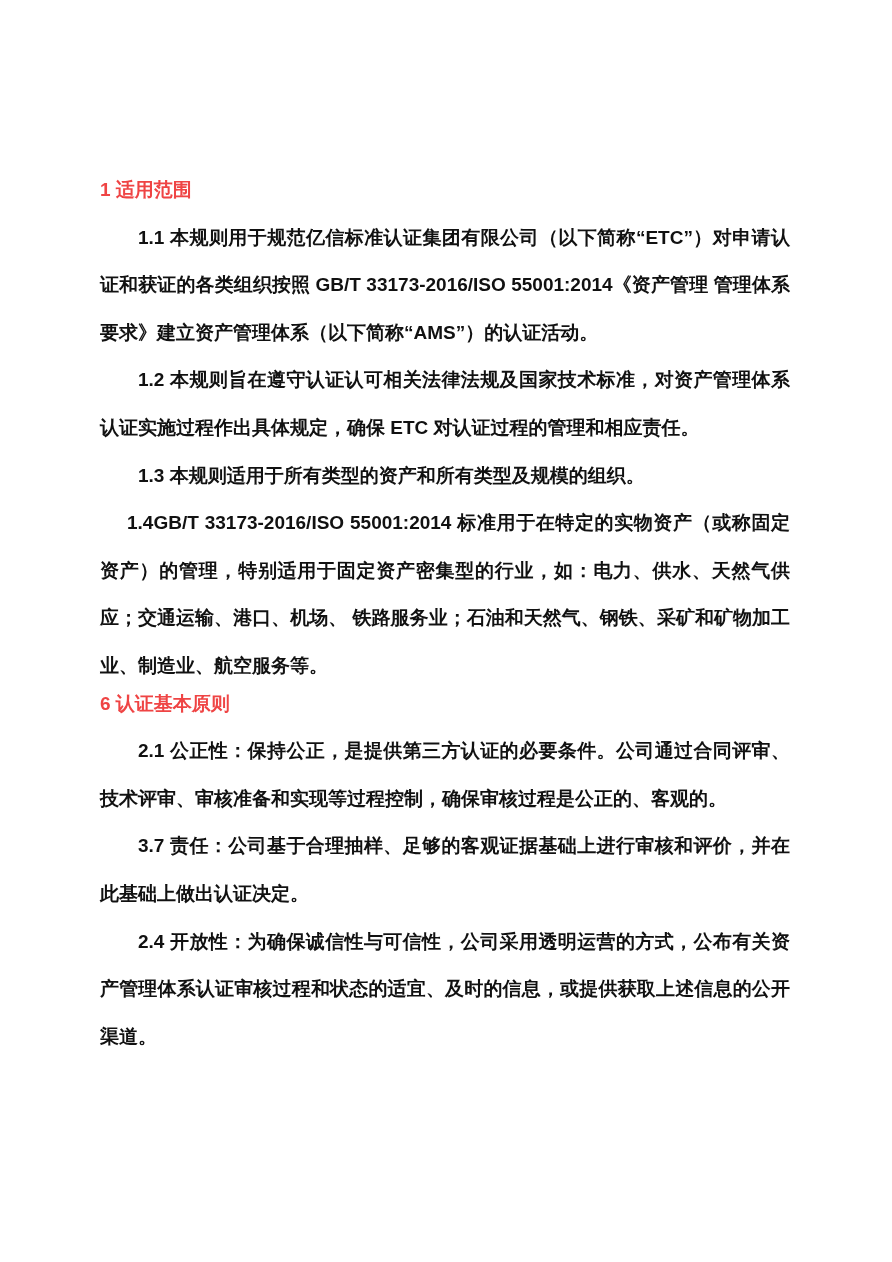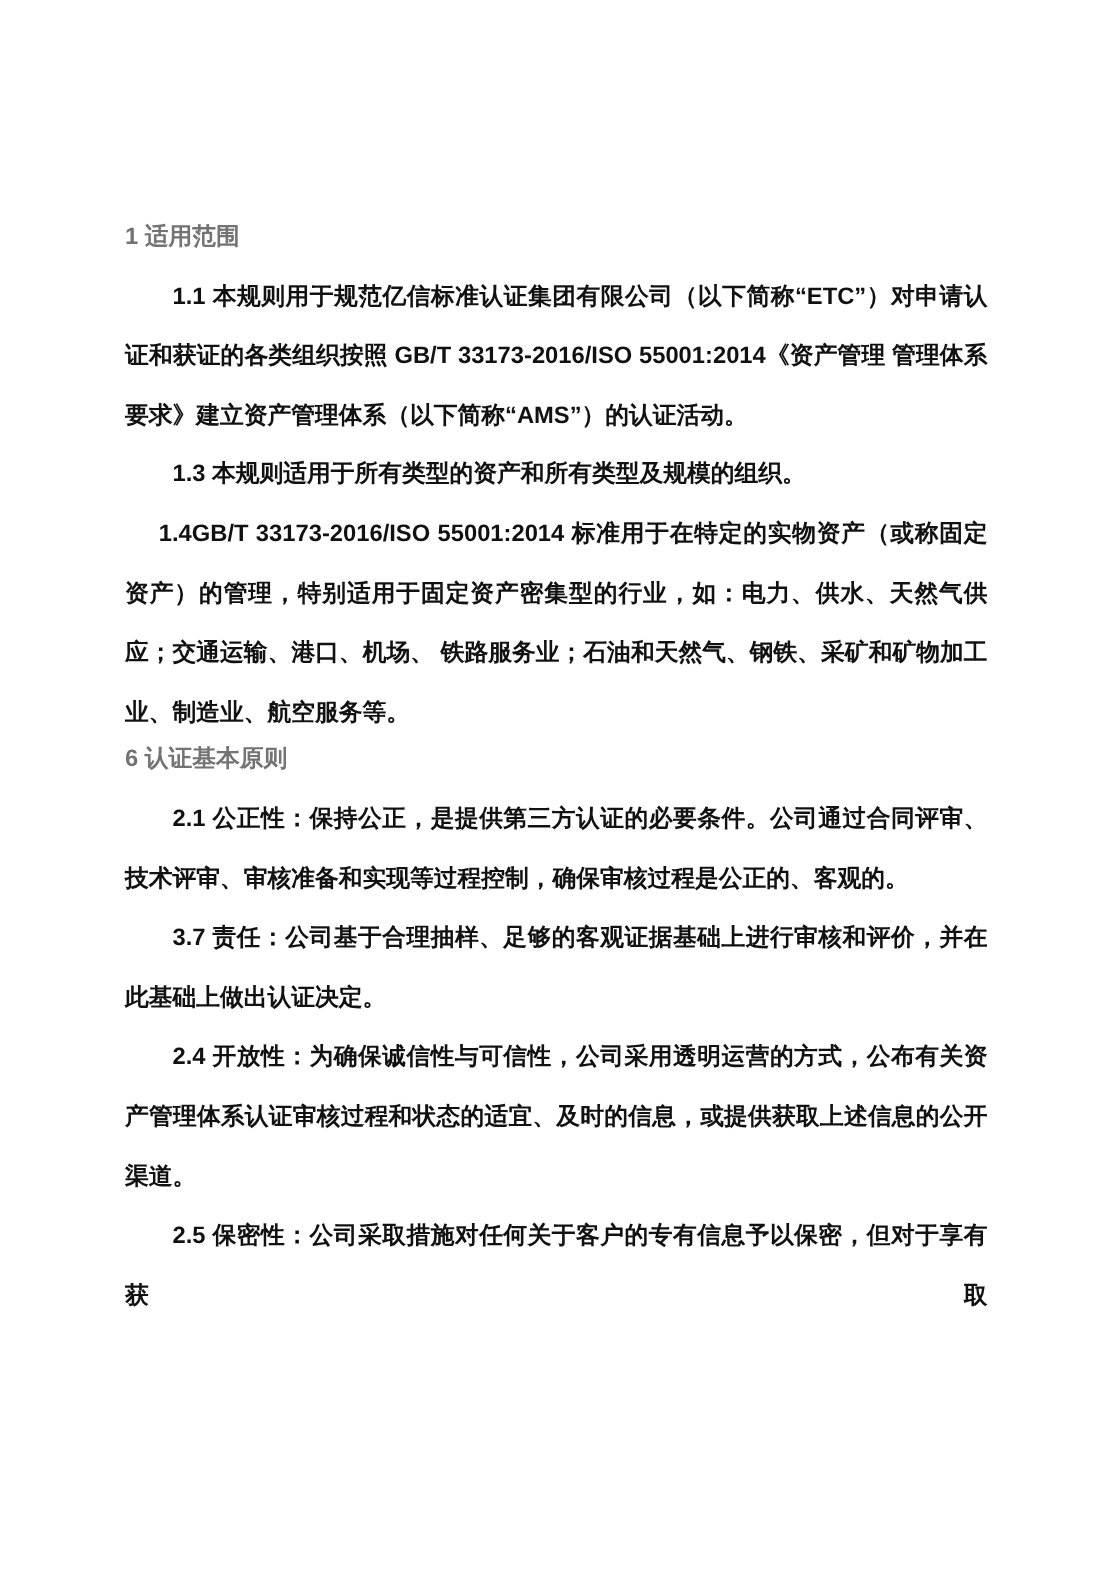--- a/index.html
+++ b/index.html
@@ -21,21 +21,21 @@
     font-size: 19px;
     line-height: 47.6px;
   }
   .doc-heading {
     margin: -10px 0 0 0;
     padding: 0;
     font-size: 19px;
     font-weight: bold;
     line-height: 47.6px;
     text-align: left;
-    color: #737373;
+    color: #ef4444;
   }
   .para {
     margin: 0;
     padding: 0;
     text-align: justify;
     text-indent: 38px;
     word-break: break-word;
     font-weight: bold;
   }
   .para.indent-small {
@@ -48,29 +48,29 @@
 </style>
 </head>
 <body>
 
 <div class="page">
 
   <h2 class="doc-heading">1 适用范围</h2>
 
   <p class="para">1.1  本规则用于规范亿信标准认证集团有限公司（以下简称“ETC”）对申请认证和获证的各类组织按照 GB/T 33173-2016/ISO 55001:2014《资产管理 管理体系 要求》建立资产管理体系（以下简称“AMS”）的认证活动。</p>
 
+  <p class="para">1.2  本规则旨在遵守认证认可相关法律法规及国家技术标准，对资产管理体系认证实施过程作出具体规定，确保 ETC 对认证过程的管理和相应责任。</p>
 
   <p class="para">1.3  本规则适用于所有类型的资产和所有类型及规模的组织。</p>
 
   <p class="para indent-small">1.4GB/T 33173-2016/ISO 55001:2014 标准用于在特定的实物资产（或称固定资产）的管理，特别适用于固定资产密集型的行业，如：电力、供水、天然气供应；交通运输、港口、机场、 铁路服务业；石油和天然气、钢铁、采矿和矿物加工业、制造业、航空服务等。</p>
 
   <h2 class="doc-heading">6 认证基本原则</h2>
 
   <p class="para">2.1  公正性：保持公正，是提供第三方认证的必要条件。公司通过合同评审、技术评审、审核准备和实现等过程控制，确保审核过程是公正的、客观的。</p>
 
 
   <p class="para">3.7 责任：公司基于合理抽样、足够的客观证据基础上进行审核和评价，并在此基础上做出认证决定。</p>
 
   <p class="para">2.4 开放性：为确保诚信性与可信性，公司采用透明运营的方式，公布有关资产管理体系认证审核过程和状态的适宜、及时的信息，或提供获取上述信息的公开渠道。</p>
 
-  <p class="para continues">2.5 保密性：公司采取措施对任何关于客户的专有信息予以保密，但对于享有获取</p>
 
 </div>
 
 </body></html>

